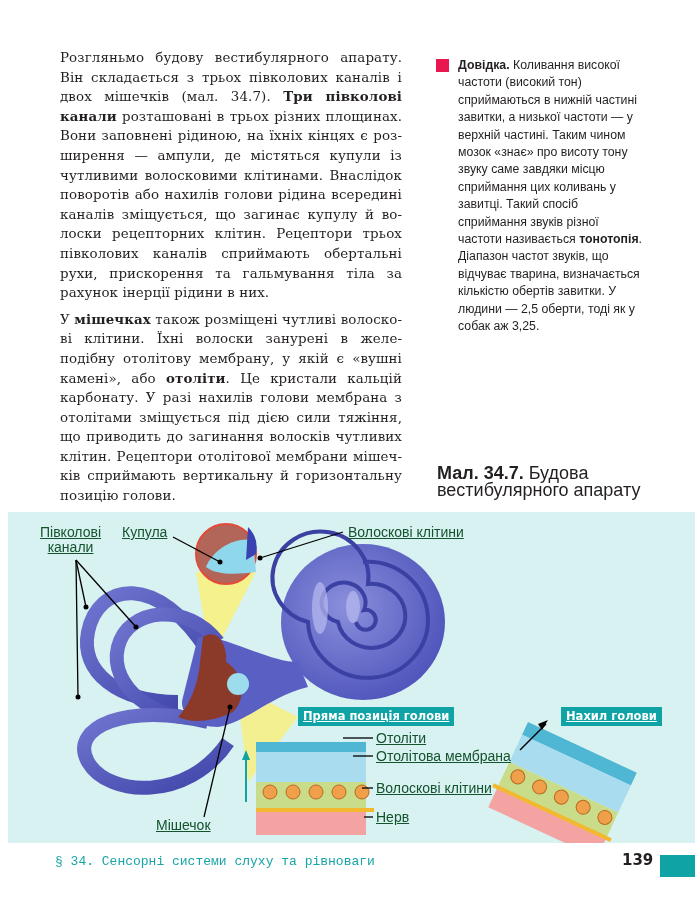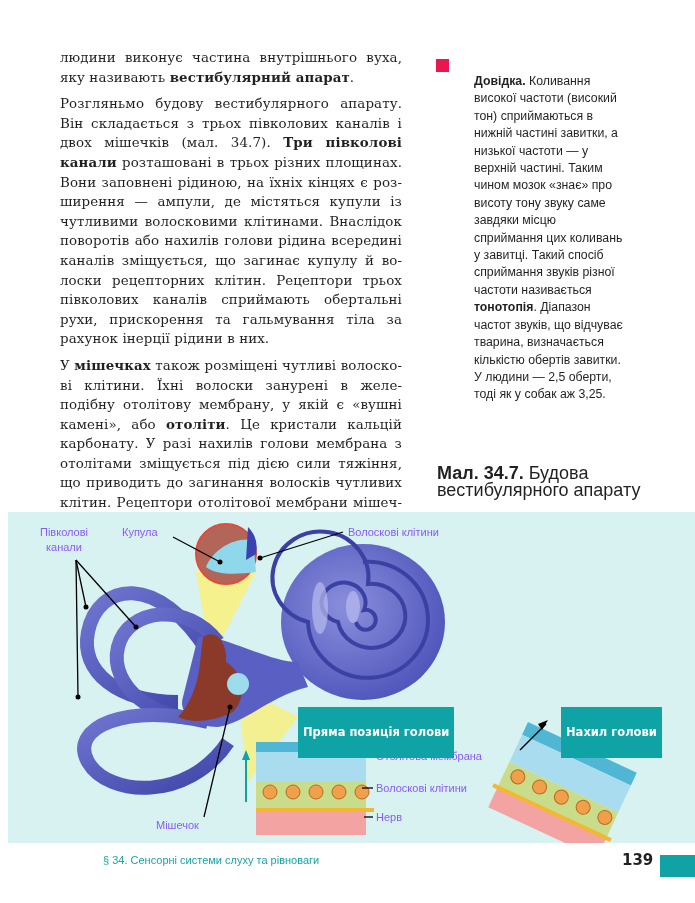--- a/index.html
+++ b/index.html
@@ -1,38 +1,37 @@
 <!DOCTYPE html>
 <html><head>
 <meta charset="utf-8">
 <style>
   html, body { margin: 0; padding: 0; background: #ffffff; }
   body { width: 695px; height: 903px; position: relative; overflow: hidden; font-family: "DejaVu Serif", serif; color: #231f20; }
   .main-col { position: absolute; left: 60px; top: 48px; width: 342px; font-family: "DejaVu Serif", serif; font-size: 13.4px; line-height: 19.6px; text-align: justify; letter-spacing: 0.1px; }
   .main-col p { margin: 0 0 7px 0; hyphens: manual; }
   .main-col b { font-weight: bold; }
   .side-col { position: absolute; left: 437px; top: 57px; width: 205px; font-family: "Liberation Sans", sans-serif; font-size: 12.3px; line-height: 17.4px; color: #231f20; }
-  .side-col p { margin: 16px; }
+  .side-col p { margin: 0; }
   .marker { position: absolute; left: 436px; top: 59px; width: 13px; height: 13px; background: #e8174d; }
   .side-text { padding-left: 21px; display: block; }
   .caption { position: absolute; left: 437px; top: 465px; width: 230px; font-family: "Liberation Sans", sans-serif; font-size: 18px; line-height: 17px; }
   .caption b { font-weight: bold; }
   .figure { position: absolute; left: 8px; top: 512px; width: 687px; height: 331px; background: #d8f1f1; overflow: hidden; }
-  .fig-label { position: absolute; font-family: "Liberation Sans", sans-serif; font-size: 11px; color: #8b5cf6; white-space: nowrap; line-height: 15px; }
-  .fig-badge { position: absolute; background: #0fa3a5; color: #fff; font-family: "DejaVu Sans", sans-serif; font-weight: bold; font-size: 11.5px; padding: 18px 5px; white-space: nowrap; line-height: 15px; }
-  .footer-text { position: absolute; left: 55px; top: 854px; font-family: Liberation Sans, sans-serif; font-size: 11px; color: #19a4a6; white-space: nowrap; margin-left: 48px; }
+  .fig-label { position: absolute; font-family: "Liberation Sans", sans-serif; font-size: 14px; color: #14532d; white-space: nowrap; line-height: 15px; text-decoration: underline; }
+  .fig-badge { position: absolute; background: #0fa3a5; color: #fff; font-family: "DejaVu Sans", sans-serif; font-weight: bold; font-size: 11.5px; padding: 2px 5px; white-space: nowrap; line-height: 15px; text-decoration: underline; }
+  .footer-text { position: absolute; left: 55px; top: 854px; font-family: Liberation Mono, monospace; font-size: 13px; color: #19a4a6; white-space: nowrap; }
   .page-num { position: absolute; left: 622px; top: 851px; font-family: "DejaVu Sans", sans-serif; font-weight: bold; font-size: 15px; color: #231f20; }
   .page-tab { position: absolute; left: 660px; top: 855px; width: 35px; height: 22px; background: #0fa3a5; }
   svg { position: absolute; left: 0; top: 0; }
 </style>
 </head>
 <body>
 
 <div class="main-col">
-  <p><span>людини виконує частина внутрішнього вуха, яку називають </span><b>вестибулярний апарат</b><span>.</span></p>
   <p><span>Розгляньмо будову вестибулярного апарату. Він складається з трьох півколових каналів і двох мішечків (мал. 34.7). </span><b>Три півколові канали</b><span> розташовані в трьох різних площинах. Вони заповнені рідиною, на їхніх кінцях є роз­ширення — ампули, де містяться купули із чутливими волосковими клітинами. Внаслідок поворотів або нахилів голови рідина всередині каналів зміщується, що загинає купулу й во­лоски рецепторних клітин. Рецептори трьох півколових каналів сприймають обертальні рухи, прискорення та гальмування тіла за рахунок інерції рідини в них.</span></p>
   <p><span>У </span><b>мішечках</b><span> також розміщені чутливі волоско­ві клітини. Їхні волоски занурені в желе­подібну отолітову мембрану, у якій є «вушні камені», або </span><b>отоліти</b><span>. Це кристали кальцій карбонату. У разі нахилів голови мембрана з отолітами зміщується під дією сили тяжіння, що приводить до загинання волосків чутливих клітин. Рецептори отолітової мембрани мішеч­ків сприймають вертикальну й горизонтальну позицію голови.</span></p>
 </div>
 
 <div class="marker"></div>
 <div class="side-col">
   <p class="side-text"><b>Довідка.</b><span> Коливання високої частоти (високий тон) сприймаються в нижній частині завитки, а низької частоти — у верхній частині. Таким чином мозок «знає» про висоту тону звуку саме завдяки місцю сприймання цих коливань у завитці. Такий спосіб сприймання звуків різної частоти називається </span><b>тонотопія</b><span>. Діапазон частот звуків, що відчуває тварина, визначається кількістю обертів завитки. У людини — 2,5 оберти, тоді як у собак аж 3,25.</span></p>
 </div>
 
 <div class="caption"><b>Мал. 34.7.</b><span> Будова вестибулярного апарату</span></div>

